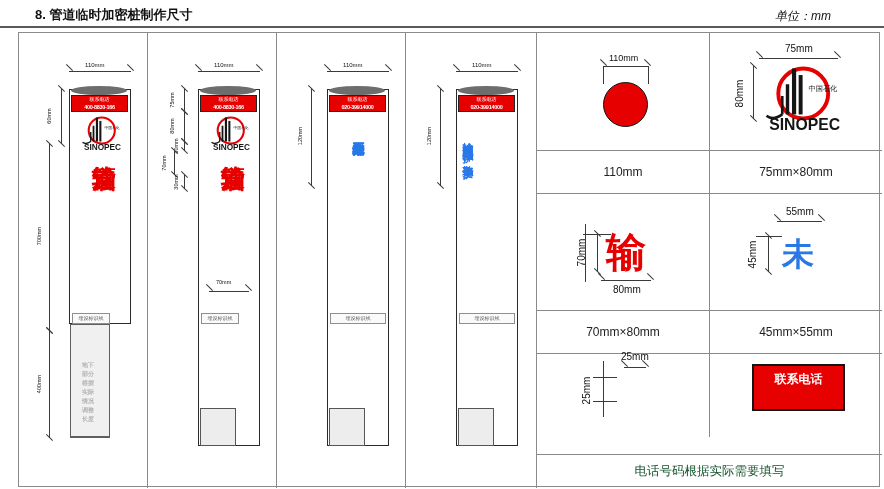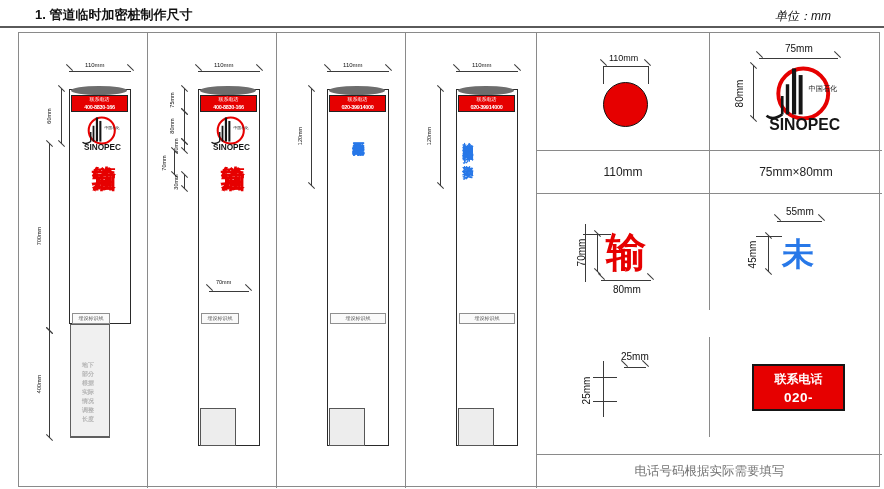--- a/index.html
+++ b/index.html
@@ -55,21 +55,21 @@
              font-size:10px; color:#111; white-space:nowrap; }
 
   
   .rpanel { position:absolute; top:0; left:517px; width:345px; height:455px; border-left:1px solid #8a8a8a; }
   .rrow { position:absolute; left:0; width:345px; }
   .rcell { position:absolute; top:0; width:172px; height:100%; }
   .rcell.c2 { left:172px; border-left:1px solid #8a8a8a; width:173px; }
   .caprow { border-top:1px solid #8a8a8a; border-bottom:1px solid #8a8a8a; }
   .capcell { display:flex; align-items:center; justify-content:center; font-size:12px; color:#222; }
   .rfoot { position:absolute; left:0; top:421px; width:345px; height:34px; border-top:1px solid #8a8a8a;
-           display:flex; align-items:center; justify-content:center; font-size:12.5px; color:#737373; }
+           display:flex; align-items:center; justify-content:center; font-size:12.5px; color:#14532d; }
 
   .circle-big { position:absolute; left:66px; top:49px; width:45px; height:45px; border-radius:50%;
                 background:var(--red); border:1.5px solid #111; }
   .char-shu { position:absolute; left:64px; top:36px; width:50px; font-size:40px; font-weight:bold;
               color:var(--red); text-align:center; line-height:44px; }
   .char-wei { position:absolute; left:68px; top:42px; width:40px; font-size:32px; font-weight:bold;
               color:var(--blue); text-align:center; line-height:36px; }
   .strip-big { position:absolute; left:52px; top:40px; width:85px; height:24px; background:var(--red);
                color:#fff; font-size:13px; font-weight:bold; text-align:center; line-height:24px; }
   .phone-big { position:absolute; left:42px; top:27px; width:93px; height:47px; background:var(--red);
@@ -92,21 +92,21 @@
       <path d="M24 16 V39" stroke="#151515" stroke-width="2.6" fill="none"></path>
       <path d="M20 25 V39 M20 39 Q13 44 8 40" stroke="#151515" stroke-width="2" fill="none"></path>
       <text x="40" y="21" font-size="5.5" fill="#151515">中国石化</text>
       <text x="10" y="51" font-size="12" font-weight="bold" fill="#151515">SINOPEC</text>
     </symbol>
   </defs>
 </svg>
 
 <div class="page">
 
-  <div class="abs title">1. 管道临时加密桩制作尺寸</div>
+  <div class="abs title">8. 管道临时加密桩制作尺寸</div>
   <div class="abs unit">单位：mm</div>
   <div class="abs hrule"></div>
 
   <div class="abs grid">
 
     <div class="pcol bordered" style="left:0">
       <div class="dlab" style="left:66px;top:29px">110mm</div>
       <div class="dh" style="left:50px;top:38px;width:62px"></div>
       <div class="strip" style="top:56px;height:235px">
         <div class="cap"></div>
@@ -234,34 +234,37 @@
         <div class="rcell c2">
           <div class="char-wei">未</div>
           <div class="dlab-lg" style="left:76px;top:12px">55mm</div>
           <div class="dh" style="left:67px;top:27px;width:45px"></div>
           <div class="rlab-lg" style="left:20px;top:55px">45mm</div>
           <div class="dv" style="left:58px;top:42px;height:36px"></div>
           <div class="exth" style="left:46px;top:42px;width:26px"></div>
         </div>
       </div>
 
+      <div class="rrow caprow" style="top:277px;height:44px">
+        <div class="rcell capcell">70mm×80mm</div>
+        <div class="rcell c2 capcell">45mm×55mm</div>
+      </div>
 
       <div class="rrow" style="top:304px;height:100px">
         <div class="rcell">
           <div class="dlab-lg" style="left:84px;top:14px">25mm</div>
           <div class="dh" style="left:87px;top:30px;width:22px"></div>
           <div class="extl" style="left:66px;top:24px;height:56px"></div>
           <div class="rlab-lg" style="left:27px;top:48px">25mm</div>
           <div class="exth" style="left:56px;top:40px;width:24px"></div>
           <div class="exth" style="left:56px;top:64px;width:24px"></div>
         </div>
         <div class="rcell c2">
           <div class="phone-big">
             <div class="l1">联系电话</div>
-            <div class="l2">020-38018000</div>
           </div>
         </div>
       </div>
 
       <div class="rfoot">电话号码根据实际需要填写</div>
     </div>
 
   </div>
 </div>
 

